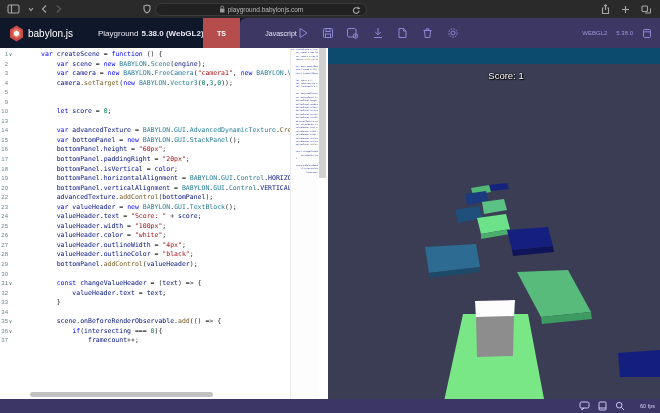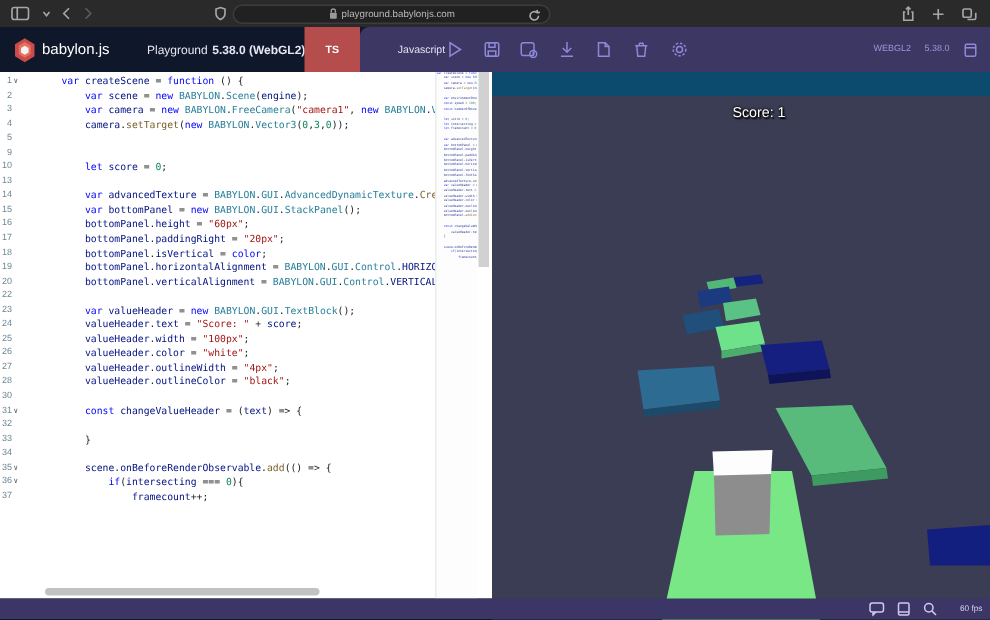--- a/index.html
+++ b/index.html
@@ -216,30 +216,31 @@
           <div class="cl"><span class="ln">9</span><span class="ct"></span></div>
           <div class="cl"><span class="ln">10</span><span class="ct"><span class="tk-d">    </span><span class="tk-k">let</span><span class="tk-d"> </span><span class="tk-v">score</span><span class="tk-d"> = </span><span class="tk-n">0</span><span class="tk-d">;</span></span></div>
           <div class="cl"><span class="ln">13</span><span class="ct"></span></div>
           <div class="cl"><span class="ln">14</span><span class="ct"><span class="tk-d">    </span><span class="tk-k">var</span><span class="tk-d"> </span><span class="tk-v">advancedTexture</span><span class="tk-d"> = </span><span class="tk-t">BABYLON</span><span class="tk-d">.</span><span class="tk-t">GUI</span><span class="tk-d">.</span><span class="tk-t">AdvancedDynamicTexture</span><span class="tk-d">.</span><span class="tk-f">CreateFullscreenUI</span></span></div>
           <div class="cl"><span class="ln">15</span><span class="ct"><span class="tk-d">    </span><span class="tk-k">var</span><span class="tk-d"> </span><span class="tk-v">bottomPanel</span><span class="tk-d"> = </span><span class="tk-k">new</span><span class="tk-d"> </span><span class="tk-t">BABYLON</span><span class="tk-d">.</span><span class="tk-t">GUI</span><span class="tk-d">.</span><span class="tk-t">StackPanel</span><span class="tk-d">();</span></span></div>
           <div class="cl"><span class="ln">16</span><span class="ct"><span class="tk-d">    </span><span class="tk-v">bottomPanel</span><span class="tk-d">.</span><span class="tk-v">height</span><span class="tk-d"> = </span><span class="tk-s">"60px"</span><span class="tk-d">;</span></span></div>
           <div class="cl"><span class="ln">17</span><span class="ct"><span class="tk-d">    </span><span class="tk-v">bottomPanel</span><span class="tk-d">.</span><span class="tk-v">paddingRight</span><span class="tk-d"> = </span><span class="tk-s">"20px"</span><span class="tk-d">;</span></span></div>
           <div class="cl"><span class="ln">18</span><span class="ct"><span class="tk-d">    </span><span class="tk-v">bottomPanel</span><span class="tk-d">.</span><span class="tk-v">isVertical</span><span class="tk-d"> = </span><span class="tk-k">color</span><span class="tk-d">;</span></span></div>
           <div class="cl"><span class="ln">19</span><span class="ct"><span class="tk-d">    </span><span class="tk-v">bottomPanel</span><span class="tk-d">.</span><span class="tk-v">horizontalAlignment</span><span class="tk-d"> = </span><span class="tk-t">BABYLON</span><span class="tk-d">.</span><span class="tk-t">GUI</span><span class="tk-d">.</span><span class="tk-t">Control</span><span class="tk-d">.</span><span class="tk-v">HORIZONTAL_ALIGNMENT_RIGHT</span></span></div>
           <div class="cl"><span class="ln">20</span><span class="ct"><span class="tk-d">    </span><span class="tk-v">bottomPanel</span><span class="tk-d">.</span><span class="tk-v">verticalAlignment</span><span class="tk-d"> = </span><span class="tk-t">BABYLON</span><span class="tk-d">.</span><span class="tk-t">GUI</span><span class="tk-d">.</span><span class="tk-t">Control</span><span class="tk-d">.</span><span class="tk-v">VERTICAL_ALIGNMENT_BOTTOM</span></span></div>
-          <div class="cl"><span class="ln">22</span></div>
+          <div class="cl"><span class="ln">22</span><span class="ct"><span class="tk-d">    </span><span class="tk-v">advancedTexture</span><span class="tk-d">.</span><span class="tk-f">addControl</span><span class="tk-d">(</span><span class="tk-v">bottomPanel</span><span class="tk-d">);</span></span></div>
           <div class="cl"><span class="ln">23</span><span class="ct"><span class="tk-d">    </span><span class="tk-k">var</span><span class="tk-d"> </span><span class="tk-v">valueHeader</span><span class="tk-d"> = </span><span class="tk-k">new</span><span class="tk-d"> </span><span class="tk-t">BABYLON</span><span class="tk-d">.</span><span class="tk-t">GUI</span><span class="tk-d">.</span><span class="tk-t">TextBlock</span><span class="tk-d">();</span></span></div>
           <div class="cl"><span class="ln">24</span><span class="ct"><span class="tk-d">    </span><span class="tk-v">valueHeader</span><span class="tk-d">.</span><span class="tk-v">text</span><span class="tk-d"> = </span><span class="tk-s">"Score: "</span><span class="tk-d"> + </span><span class="tk-v">score</span><span class="tk-d">;</span></span></div>
           <div class="cl"><span class="ln">25</span><span class="ct"><span class="tk-d">    </span><span class="tk-v">valueHeader</span><span class="tk-d">.</span><span class="tk-v">width</span><span class="tk-d"> = </span><span class="tk-s">"100px"</span><span class="tk-d">;</span></span></div>
           <div class="cl"><span class="ln">26</span><span class="ct"><span class="tk-d">    </span><span class="tk-v">valueHeader</span><span class="tk-d">.</span><span class="tk-v">color</span><span class="tk-d"> = </span><span class="tk-s">"white"</span><span class="tk-d">;</span></span></div>
           <div class="cl"><span class="ln">27</span><span class="ct"><span class="tk-d">    </span><span class="tk-v">valueHeader</span><span class="tk-d">.</span><span class="tk-v">outlineWidth</span><span class="tk-d"> = </span><span class="tk-s">"4px"</span><span class="tk-d">;</span></span></div>
           <div class="cl"><span class="ln">28</span><span class="ct"><span class="tk-d">    </span><span class="tk-v">valueHeader</span><span class="tk-d">.</span><span class="tk-v">outlineColor</span><span class="tk-d"> = </span><span class="tk-s">"black"</span><span class="tk-d">;</span></span></div>
+          <div class="cl"><span class="ln">29</span><span class="ct"><span class="tk-d">    </span><span class="tk-v">bottomPanel</span><span class="tk-d">.</span><span class="tk-f">addControl</span><span class="tk-d">(</span><span class="tk-v">valueHeader</span><span class="tk-d">);</span></span></div>
           <div class="cl"><span class="ln">30</span><span class="ct"></span></div>
           <div class="cl"><span class="ln">31</span><span class="fold">∨</span><span class="ct"><span class="tk-d">    </span><span class="tk-k">const</span><span class="tk-d"> </span><span class="tk-v">changeValueHeader</span><span class="tk-d"> = (</span><span class="tk-v">text</span><span class="tk-d">) =&gt; {</span></span></div>
-          <div class="cl"><span class="ln">32</span></div>
+          <div class="cl"><span class="ln">32</span><span class="ct"><span class="tk-d">        </span><span class="tk-v">valueHeader</span><span class="tk-d">.</span><span class="tk-v">text</span><span class="tk-d"> = </span><span class="tk-v">text</span><span class="tk-d">;</span></span></div>
           <div class="cl"><span class="ln">33</span><span class="ct"><span class="tk-d">    }</span></span></div>
           <div class="cl"><span class="ln">34</span><span class="ct"></span></div>
           <div class="cl"><span class="ln">35</span><span class="fold">∨</span><span class="ct"><span class="tk-d">    </span><span class="tk-v">scene</span><span class="tk-d">.</span><span class="tk-v">onBeforeRenderObservable</span><span class="tk-d">.</span><span class="tk-f">add</span><span class="tk-d">(() =&gt; {</span></span></div>
           <div class="cl"><span class="ln">36</span><span class="fold">∨</span><span class="ct"><span class="tk-d">        </span><span class="tk-k">if</span><span class="tk-d">(</span><span class="tk-v">intersecting</span><span class="tk-d"> === </span><span class="tk-n">0</span><span class="tk-d">){</span></span></div>
           <div class="cl"><span class="ln">37</span><span class="ct"><span class="tk-d">            </span><span class="tk-v">framecount</span><span class="tk-d">++;</span></span></div>
         </div>
       <div class="minimap">
           <pre id="minimap"><span><span class="tk-k">var</span><span class="tk-d"> </span><span class="tk-v">createScene</span><span class="tk-d"> = </span><span class="tk-k">function</span></span>
 <span><span class="tk-d">    </span><span class="tk-k">var</span><span class="tk-d"> </span><span class="tk-v">scene</span><span class="tk-d"> = </span><span class="tk-k">new</span><span class="tk-d"> </span><span class="tk-t">BABYLON</span></span>
 <span><span class="tk-d">    </span><span class="tk-k">var</span><span class="tk-d"> </span><span class="tk-v">camera</span><span class="tk-d"> = </span><span class="tk-k">new</span><span class="tk-d"> </span><span class="tk-t">BABYLON</span></span>

